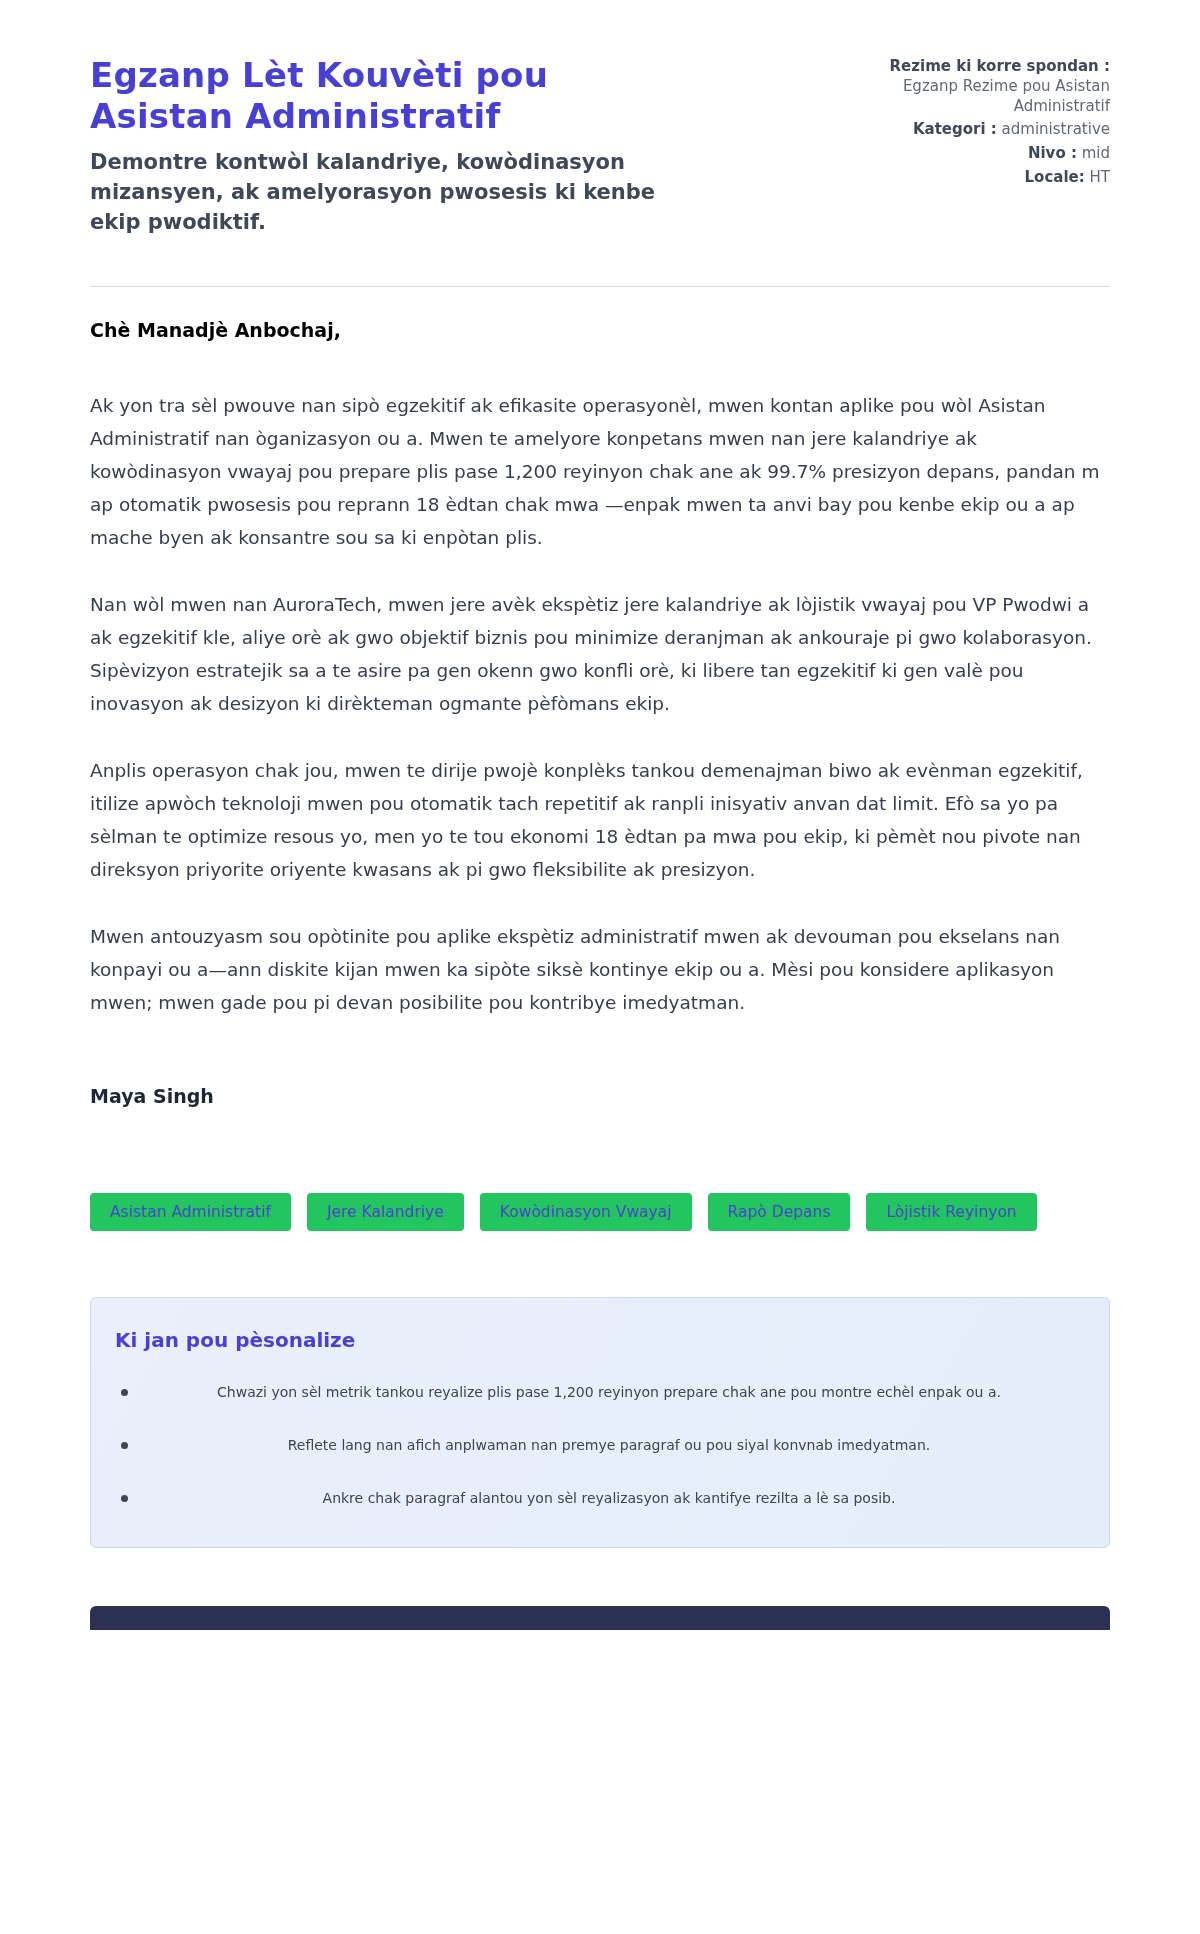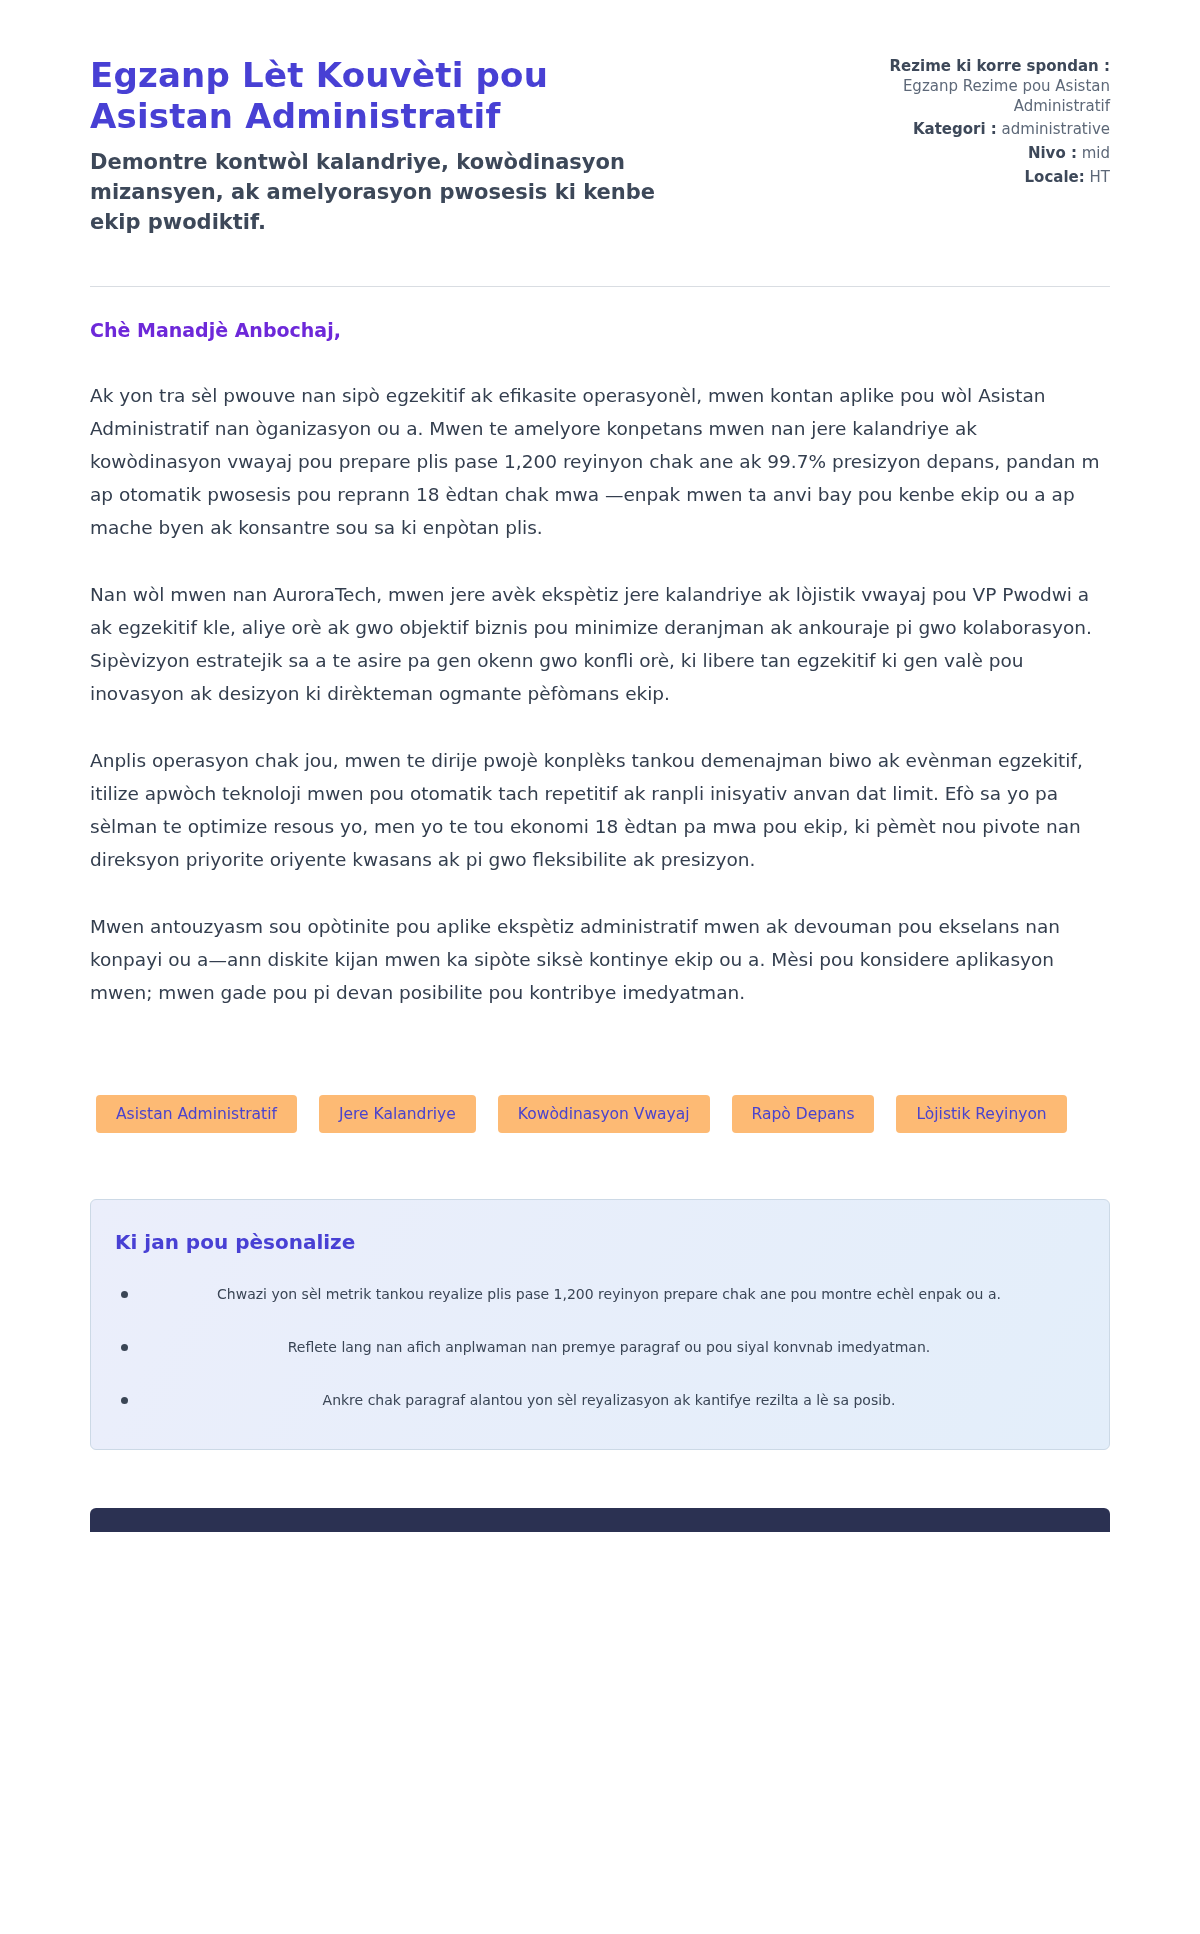--- a/index.html
+++ b/index.html
@@ -50,22 +50,22 @@
     border: none;
     border-top: 1px solid #d9dde2;
     margin-top: 48px;
     margin-bottom: 32px;
   }
 
   
   .greeting {
     font-size: 19px;
     font-weight: bold;
-    color: #6d28d9;
-    margin-bottom: 38px;
+    color: #000000;
+    margin-bottom: 48px;
   }
   .body-para {
     font-size: 18.5px;
     line-height: 33px;
     color: #333e4e;
     margin-bottom: 34px;
   }
   .body-para:last-child { margin-bottom: 0; }
 
   .sig-name {
@@ -82,27 +82,26 @@
 
   
   .tags {
     margin-top: 86px;
     display: flex;
     flex-wrap: wrap;
     gap: 16px;
   }
   .tag {
     display: inline-block;
-    background: #fdba74;
+    background: #22c55e;
     color: #4a43cd;
     font-size: 15.5px;
     padding: 10px 20px;
     border-radius: 4px;
     white-space: nowrap;
-    margin-left: 6px;
   }
 
   
   .callout {
     margin-top: 66px;
     background: linear-gradient(120deg, #ebeefb 0%, #e3eefa 100%);
     border: 1px solid #ccd9e6;
     border-radius: 6px;
     padding: 30px 32px 32px 24px;
   }
@@ -181,20 +180,21 @@
 
         <p class="body-para">Ak yon tra sèl pwouve nan sipò egzekitif ak efikasite operasyonèl, mwen kontan aplike pou wòl Asistan Administratif nan òganizasyon ou a. Mwen te amelyore konpetans mwen nan jere kalandriye ak kowòdinasyon vwayaj pou prepare plis pase 1,200 reyinyon chak ane ak 99.7% presizyon depans, pandan m ap otomatik pwosesis pou reprann 18 èdtan chak mwa —enpak mwen ta anvi bay pou kenbe ekip ou a ap mache byen ak konsantre sou sa ki enpòtan plis.</p>
 
         <p class="body-para">Nan wòl mwen nan AuroraTech, mwen jere avèk ekspètiz jere kalandriye ak lòjistik vwayaj pou VP Pwodwi a ak egzekitif kle, aliye orè ak gwo objektif biznis pou minimize deranjman ak ankouraje pi gwo kolaborasyon. Sipèvizyon estratejik sa a te asire pa gen okenn gwo konfli orè, ki libere tan egzekitif ki gen valè pou inovasyon ak desizyon ki dirèkteman ogmante pèfòmans ekip.</p>
 
         <p class="body-para">Anplis operasyon chak jou, mwen te dirije pwojè konplèks tankou demenajman biwo ak evènman egzekitif, itilize apwòch teknoloji mwen pou otomatik tach repetitif ak ranpli inisyativ anvan dat limit. Efò sa yo pa sèlman te optimize resous yo, men yo te tou ekonomi 18 èdtan pa mwa pou ekip, ki pèmèt nou pivote nan direksyon priyorite oriyente kwasans ak pi gwo fleksibilite ak presizyon.</p>
 
         <p class="body-para">Mwen antouzyasm sou opòtinite pou aplike ekspètiz administratif mwen ak devouman pou ekselans nan konpayi ou a—ann diskite kijan mwen ka sipòte siksè kontinye ekip ou a. Mèsi pou konsidere aplikasyon mwen; mwen gade pou pi devan posibilite pou kontribye imedyatman.</p>
       </div>
 
+    <p class="sig-name">Maya Singh</p>
   </main>
 
   <div class="tags">
 
       <span class="tag">Asistan Administratif</span>
 
       <span class="tag">Jere Kalandriye</span>
 
       <span class="tag">Kowòdinasyon Vwayaj</span>
 

